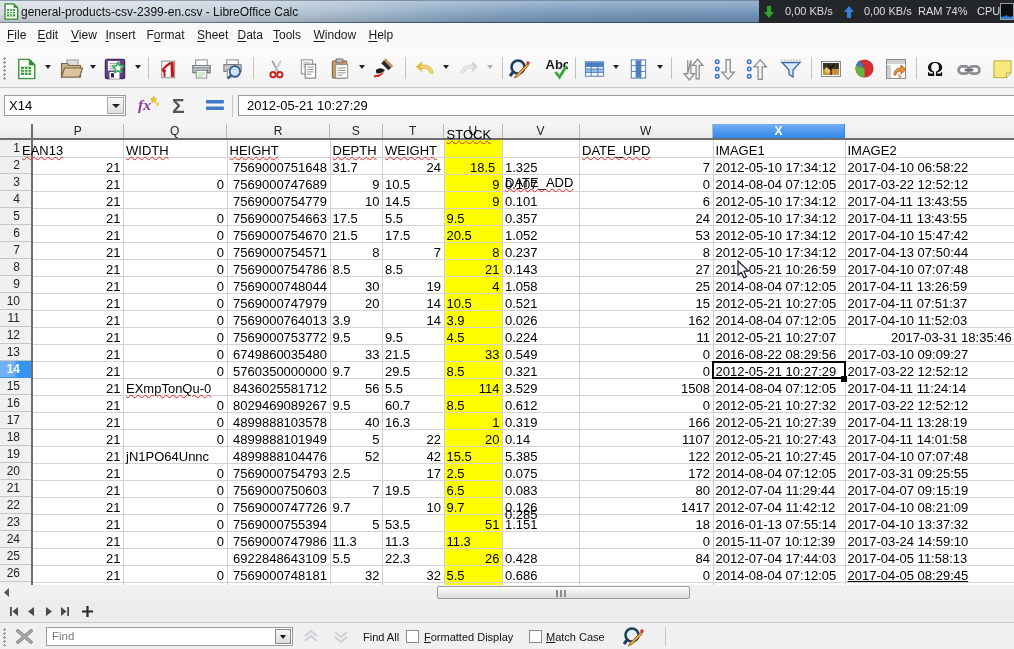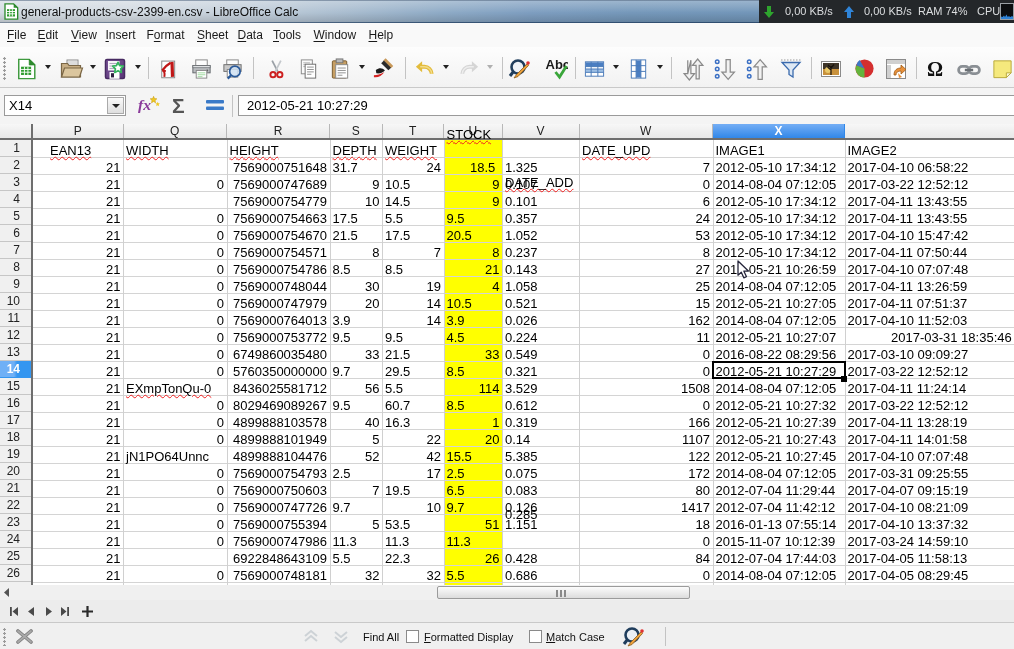--- a/index.html
+++ b/index.html
@@ -385,21 +385,21 @@
 <div class="vl" style="left:193.5px;"></div>
 <div class="vl" style="left:296.5px;"></div>
 <div class="vl" style="left:349px;"></div>
 <div class="vl" style="left:410.5px;"></div>
 <div class="vl" style="left:469px;"></div>
 <div class="vl" style="left:546px;"></div>
 <div class="vl" style="left:679.5px;"></div>
 <div class="vl" style="left:811.5px;"></div>
   </div>
 <div id="cellayer" style="position:absolute;left:0;top:0;">
-    <span class="c w al" style="left:50px;top:142px;">EAN13</span>
+    <span class="c w al" style="left:22px;top:142px;">EAN13</span>
 <span class="c w al" style="left:126px;top:142px;">WIDTH</span>
 <span class="c w al" style="left:229.5px;top:142px;">HEIGHT</span>
 <span class="c w al" style="left:332.5px;top:142px;">DEPTH</span>
 <span class="c w al" style="left:385px;top:142px;">WEIGHT</span>
 <span class="c w al" style="left:446.5px;top:126px;">STOCK</span>
 <span class="c w al" style="left:505px;top:142px;margin-top:32px;">DATE_ADD</span>
 <span class="c w al" style="left:582px;top:142px;">DATE_UPD</span>
 <span class="c al" style="left:715.5px;top:142px;">IMAGE1</span>
 <span class="c al" style="left:847.5px;top:142px;">IMAGE2</span>
 <span class="c ar" style="left:33px;width:87.5px;top:159px;">21</span>
@@ -452,21 +452,21 @@
 <span class="c al" style="left:847.5px;top:227px;">2017-04-10 15:47:42</span>
 <span class="c ar" style="left:33px;width:87.5px;top:244px;">21</span>
 <span class="c ar" style="left:123.5px;width:100.5px;top:244px;">0</span>
 <span class="c ar" style="left:227px;width:100px;top:244px;">7569000754571</span>
 <span class="c ar" style="left:330px;width:49.5px;top:244px;">8</span>
 <span class="c ar" style="left:382.5px;width:58.5px;top:244px;">7</span>
 <span class="c ar" style="left:444px;width:55.5px;top:244px;">8</span>
 <span class="c al" style="left:505px;top:244px;">0.237</span>
 <span class="c ar" style="left:579.5px;width:130.5px;top:244px;">8</span>
 <span class="c al" style="left:715.5px;top:244px;">2012-05-10 17:34:12</span>
-<span class="c al" style="left:847.5px;top:244px;">2017-04-11 07:50:44</span>
+<span class="c al" style="left:847.5px;top:244px;">2017-04-13 07:50:44</span>
 <span class="c ar" style="left:33px;width:87.5px;top:261px;">21</span>
 <span class="c ar" style="left:123.5px;width:100.5px;top:261px;">0</span>
 <span class="c ar" style="left:227px;width:100px;top:261px;">7569000754786</span>
 <span class="c al" style="left:332.5px;top:261px;">8.5</span>
 <span class="c al" style="left:385px;top:261px;">8.5</span>
 <span class="c ar" style="left:444px;width:55.5px;top:261px;">21</span>
 <span class="c al" style="left:505px;top:261px;">0.143</span>
 <span class="c ar" style="left:579.5px;width:130.5px;top:261px;">27</span>
 <span class="c al" style="left:715.5px;top:261px;">2012-05-21 10:26:59</span>
 <span class="c al" style="left:847.5px;top:261px;">2017-04-10 07:07:48</span>
@@ -641,21 +641,21 @@
 <span class="c al" style="left:847.5px;top:550px;">2017-04-05 11:58:13</span>
 <span class="c ar" style="left:33px;width:87.5px;top:567px;">21</span>
 <span class="c ar" style="left:123.5px;width:100.5px;top:567px;">0</span>
 <span class="c ar" style="left:227px;width:100px;top:567px;">7569000748181</span>
 <span class="c ar" style="left:330px;width:49.5px;top:567px;">32</span>
 <span class="c ar" style="left:382.5px;width:58.5px;top:567px;">32</span>
 <span class="c al" style="left:446.5px;top:567px;">5.5</span>
 <span class="c al" style="left:505px;top:567px;">0.686</span>
 <span class="c ar" style="left:579.5px;width:130.5px;top:567px;">0</span>
 <span class="c al" style="left:715.5px;top:567px;">2014-08-04 07:12:05</span>
-<span class="c al" style="left:847.5px;top:567px;">2017-04-05 08:29:45</span>
+<span class="c al" style="left:847.5px;top:567px;text-decoration:underline;">2017-04-05 08:29:45</span>
   </div>
 <div id="selbox"></div>
 <div id="selhandle"></div>
 <div id="hscroll">
     <svg class="abs" style="left:3px;top:3px;" width="8" height="9" viewBox="0 0 8 9">
       <path d="M6,0 L1,4.5 L6,9 Z" fill="#555"></path>
     </svg>
     <div id="hthumb">
       <span class="g" style="left:118px;"></span>
       <span class="g" style="left:122px;"></span>
@@ -678,20 +678,24 @@
     <svg class="abs" style="left:81px;top:5px;" width="13" height="13" viewBox="0 0 13 13">
       <path d="M5.4,1 h2.2 v4.4 H12 v2.2 H7.6 V12 H5.4 V7.6 H1 V5.4 h4.4 z" fill="#2a2a2a"></path>
     </svg>
   </div>
 <div id="findbar">
     <div class="grip" style="left:3px;top:5px;height:18px;"></div>
     <svg class="abs" style="left:16px;top:6px;" width="17" height="15" viewBox="0 0 17 15">
       <path d="M2,2 L15,13 M15,2 L2,13" stroke="#7f7f7f" stroke-width="3.6" stroke-linecap="round"></path>
       <path d="M2,2 L15,13 M15,2 L2,13" stroke="#a9a9a9" stroke-width="1.8" stroke-linecap="round"></path>
     </svg>
+    <div id="findbox">
+      <span class="t">Find</span>
+      <span class="btn"></span>
+    </div>
     <svg class="abs" style="left:302px;top:5px;" width="18" height="17" viewBox="0 0 18 17">
       <g fill="none" stroke="#cdd2d6" stroke-width="2">
         <path d="M3,8 L9,3 L15,8"></path>
         <path d="M3,13 L9,8 L15,13"></path>
       </g>
     </svg>
     <svg class="abs" style="left:332px;top:5px;" width="18" height="17" viewBox="0 0 18 17">
       <g fill="none" stroke="#cdd2d6" stroke-width="2">
         <path d="M3,4 L9,9 L15,4"></path>
         <path d="M3,9 L9,14 L15,9"></path>

